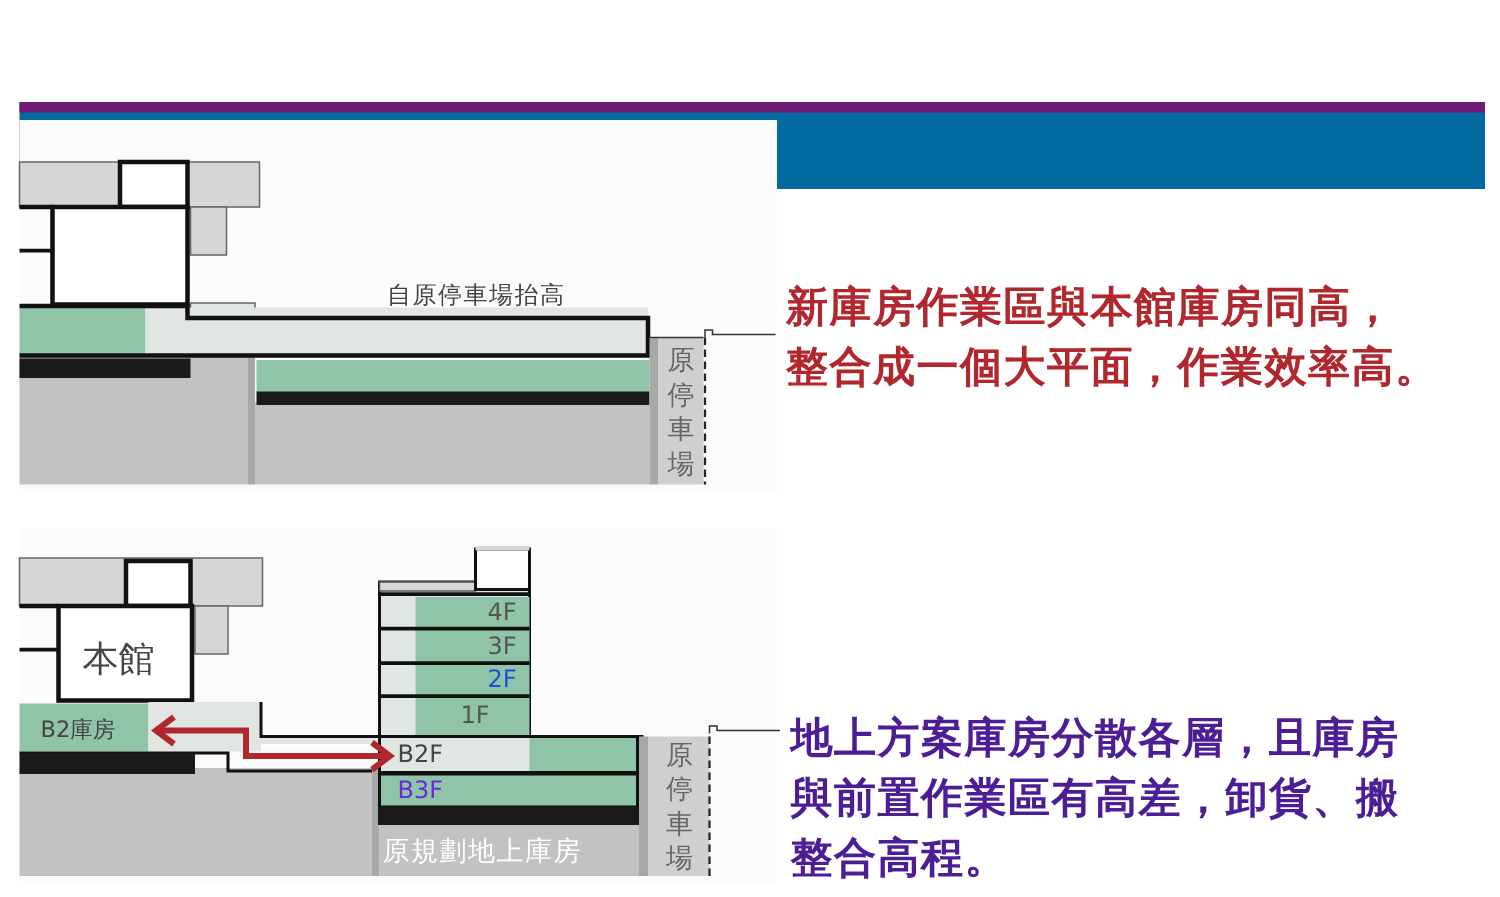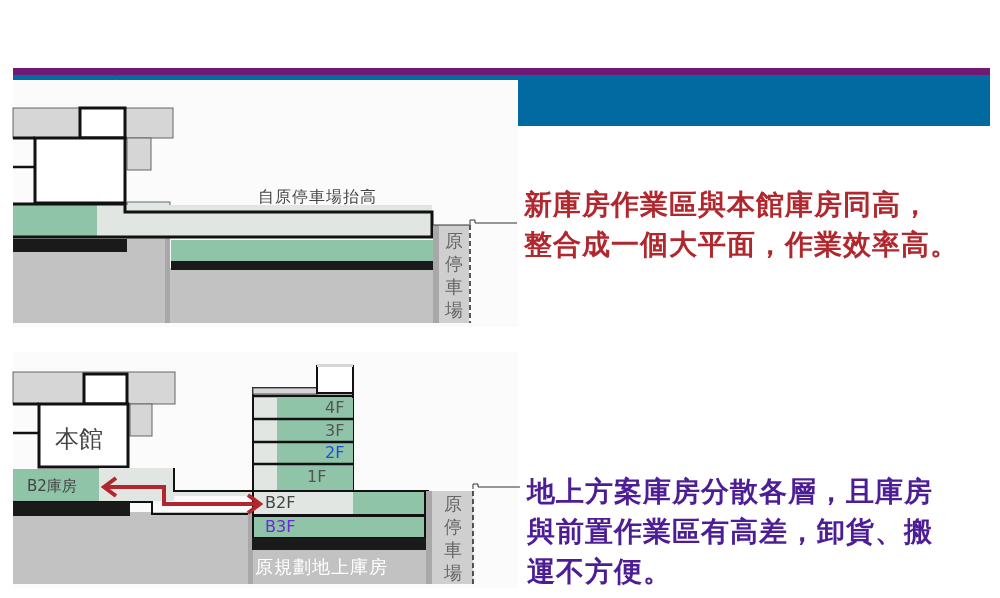--- a/index.html
+++ b/index.html
@@ -127,14 +127,14 @@
   <div>場</div>
 </div>
 
 <div class="caption caption-red">
   <div>新庫房作業區與本館庫房同高，</div>
   <div>整合成一個大平面，作業效率高。</div>
 </div>
 <div class="caption caption-black">
   <div>地上方案庫房分散各層，且庫房</div>
   <div>與前置作業區有高差，卸貨、搬</div>
-  <div>運不方便。</div>
+  <div>整合高程。</div>
 </div>
 
 </body></html>

